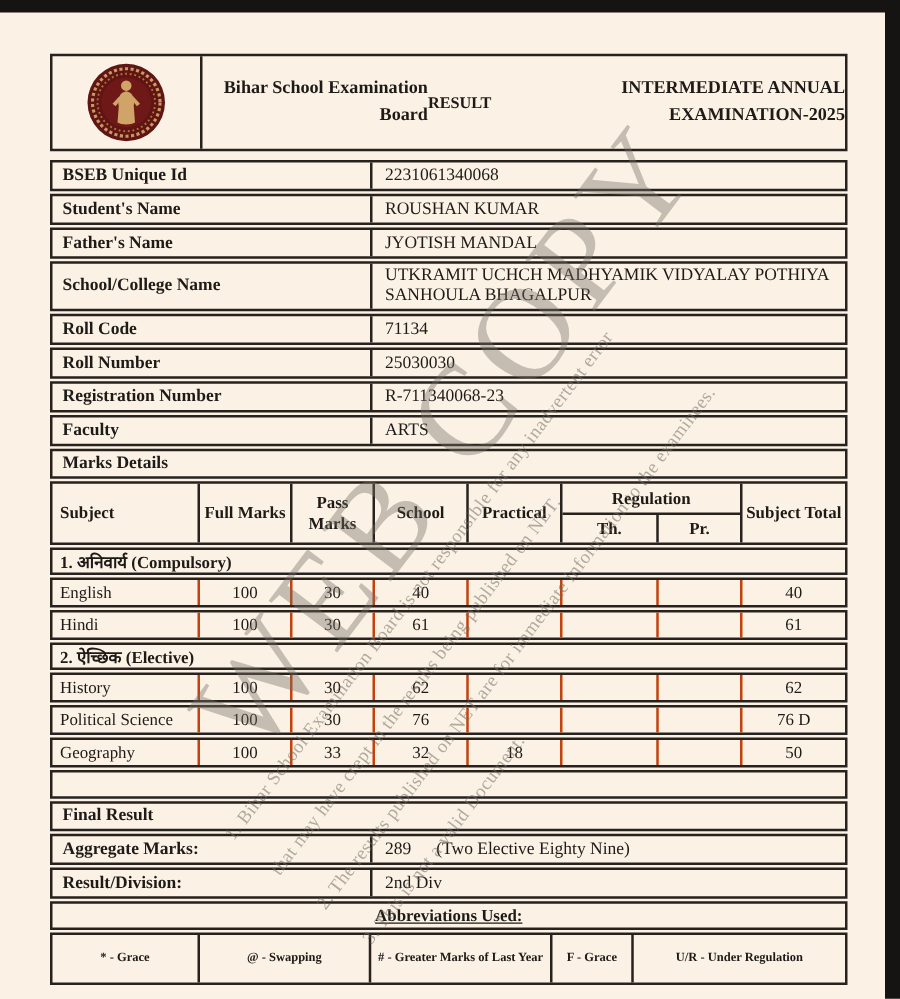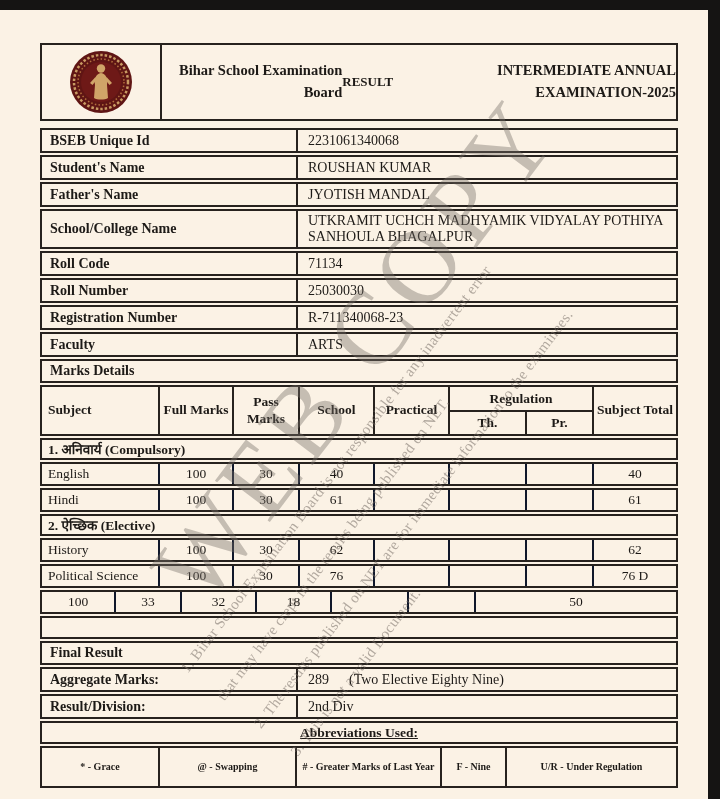--- a/index.html
+++ b/index.html
@@ -45,21 +45,21 @@
   .reg-bottom .rcell.rpr{flex:1;}
 
   .c-sub{width:118px;}
   .c-full{width:74px;}
   .c-pass{width:66px;}
   .c-theo{width:75px;}
   .c-prac{width:75px;}
   .c-tot{flex:1;}
 
   .mrow{height:24px;font-size:13.5px;}
-  .mrow .cell{display:flex;align-items:center;justify-content:center;border-right:2px solid #0f172a;box-sizing:border-box;}
+  .mrow .cell{display:flex;align-items:center;justify-content:center;border-right:2px solid #c2410c;box-sizing:border-box;}
   .mrow .cell:last-child{border-right:none;}
   .mrow .cell.left{justify-content:flex-start;padding-left:6px;}
 
   .section-row{min-height:22px;font-weight:bold;font-size:13.5px;display:flex;align-items:center;padding:0 6px;box-sizing:border-box;}
   .empty-row{height:23px;}
 
   .agg-num{margin-right:20px;}
 
   .abbr-title{height:23px;display:flex;align-items:center;justify-content:center;
     font-weight:bold;font-size:13.5px;}
@@ -207,20 +207,21 @@
     <div class="cell c-full">100</div>
     <div class="cell c-pass">30</div>
     <div class="cell c-theo">76</div>
     <div class="cell c-prac"></div>
     <div class="cell" style="width:77px"></div>
     <div class="cell" style="width:67px"></div>
     <div class="cell c-tot">76 D</div>
   </div>
 
   <div class="box mrow">
+    <div class="cell left c-sub">Geography</div>
     <div class="cell c-full">100</div>
     <div class="cell c-pass">33</div>
     <div class="cell c-theo">32</div>
     <div class="cell c-prac">18</div>
     <div class="cell" style="width:77px"></div>
     <div class="cell" style="width:67px"></div>
     <div class="cell c-tot">50</div>
   </div>
 
   <div class="box empty-row"></div>
@@ -241,21 +242,21 @@
   </div>
 
   <div class="box abbr-title">
     <span>Abbreviations Used:</span>
   </div>
 
   <div class="box abbr-row">
     <div class="cell a1">* - Grace</div>
     <div class="cell a2">@ - Swapping</div>
     <div class="cell a3"># - Greater Marks of Last Year</div>
-    <div class="cell a5">F - Nine</div>
+    <div class="cell a5">F - Grace</div>
     <div class="cell a6">U/R - Under Regulation</div>
   </div>
 
 </div>
 
 <div class="wm-text">WEB COPY</div>
 <div class="wm-notes">
   <div>1. Bihar School Examination Board is not responsible for any inadvertent error</div>
   <div>that may have crept in the results being published on NET.</div>
   <div>2. The results published on NET are for immediate information to the examinees.</div>

